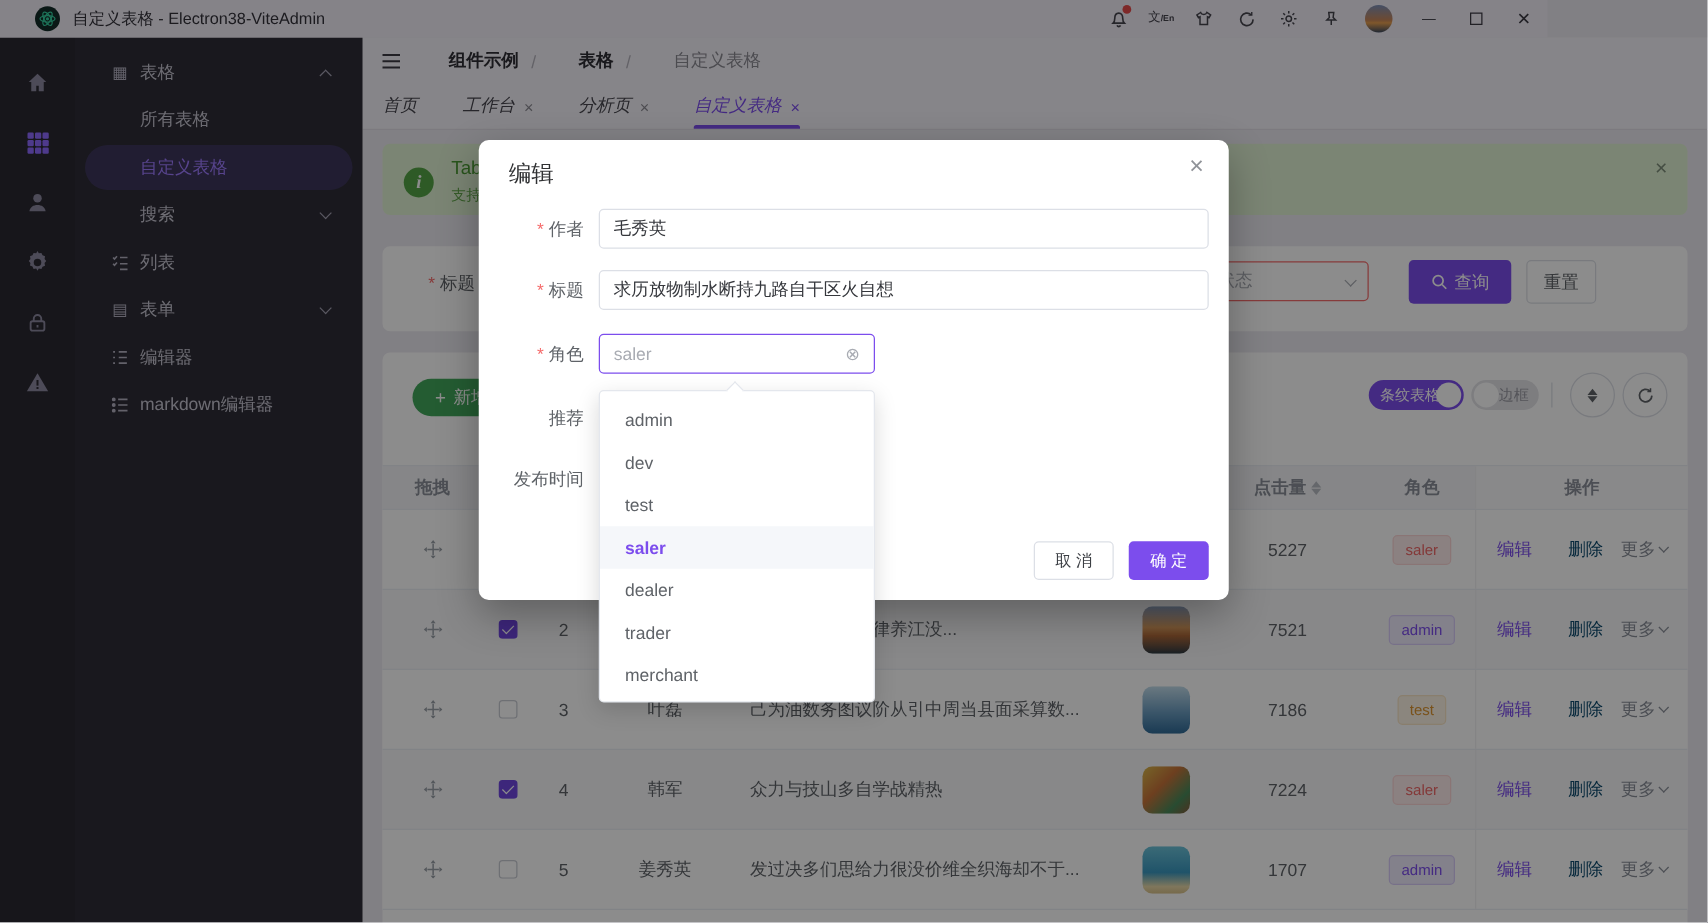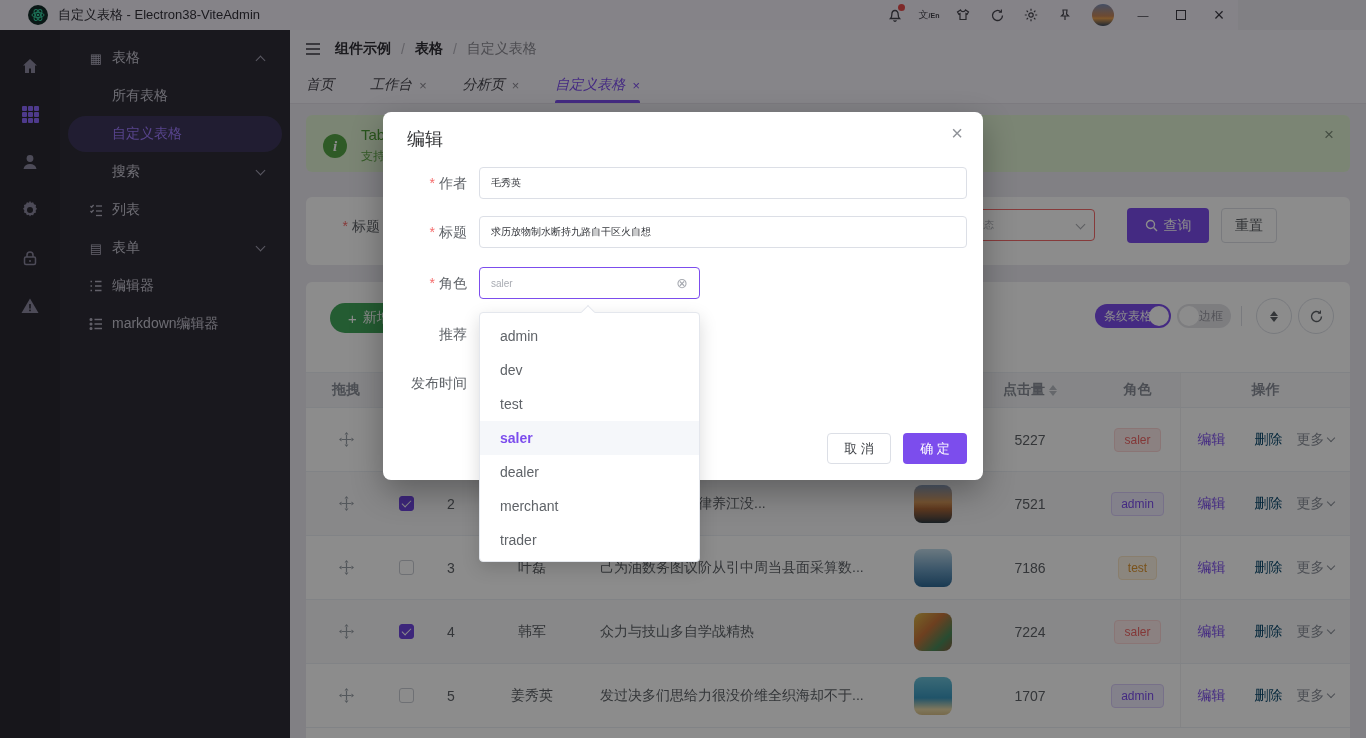--- a/index.html
+++ b/index.html
@@ -44,21 +44,21 @@
   .m-item.active { background:rgba(133,99,255,0.18); color:#9e7bff; }
   .m-caret { position:absolute; right:18px; width:7px; height:7px; border-right:1.5px solid #a5a2b4; border-bottom:1.5px solid #a5a2b4; }
   .m-caret.up { transform:rotate(-135deg); top:17px; }
   .m-caret.down { transform:rotate(45deg); top:13px; }
 
   
   .main-header { position:absolute; left:290px; top:30px; width:1076px; height:74px; background:#f5f3f9; z-index:5;
     border-bottom:1px solid #e2dfe8; }
   .breadcrumb { position:absolute; left:15px; top:8px; height:22px; display:flex; align-items:center; font-size:14px; }
   .collapse-btn { margin-right:14px; display:flex; align-items:center; cursor:pointer; }
-  .bc-item { color:#2f2e35; font-weight:700; cursor:pointer; }
+  .bc-item { color:#2f2e35; font-weight:700; cursor:pointer;margin-left:24px; }
   .bc-item.last { color:#8b8a93; font-weight:400; cursor:default; }
   .bc-sep { color:#b4b2bc; margin:0 10px; font-weight:400; }
   .tabs { position:absolute; left:16px; bottom:0; height:36px; display:flex; align-items:center; }
   .tab { position:relative; height:36px; display:flex; align-items:center; margin-right:36px; font-size:14px; color:#47464f; cursor:pointer;font-style:italic; }
   .tab .tx { }
   .tab .tab-close { margin-left:7px; font-size:13px; color:#8b8a93; }
   .tab .tab-close::before { content:"×"; }
   .tab.active { color:#7c4ded; }
   .tab.active .tab-close { color:#7c4ded; }
   .tab.active::after { content:""; position:absolute; left:0; right:0; bottom:0; height:3px; background:#7c4ded; border-radius:2px 2px 0 0; }
@@ -72,21 +72,21 @@
   .alert-desc { position:absolute; left:55px; top:33px; font-size:12px; color:#63a84c; }
   .alert-close { position:absolute; right:16px; top:10px; font-size:17px; color:#7e8e7a; cursor:pointer; }
   .alert-close::before { content:"×"; }
 
   
   .search-card { position:absolute; left:306px; top:197px; width:1044px; height:68px; background:#fff; border-radius:6px; z-index:4; }
   .f-label { font-size:14px; color:#5f6368; }
   .req::before { content:"*"; color:#f56c6c; margin-right:4px; }
   .search-title-label { position:absolute; left:300px; top:0; width:55px; text-align:right; line-height:32px; }
   .search-card .search-title-label { left:18px; top:13px; width:56px; }
-  .inp { background:#fff; border:1px solid #dcdfe6; border-radius:4px; height:32px; font-size:10px; color:#3c3f44; display:flex; align-items:center; padding:0 11px; }
+  .inp { background:#fff; border:1px solid #dcdfe6; border-radius:4px; height:32px; font-size:14px; color:#3c3f44; display:flex; align-items:center; padding:0 11px; }
   .inp.error { border-color:#f56c6c; }
   .search-title-input { position:absolute; left:86px; top:13px; width:240px; }
   .search-err { position:absolute; left:86px; top:47px; font-size:12px; color:#f56c6c; }
   .status-select { position:absolute; left:656px; top:12px; width:133px; color:#a8abb2; }
   .sel-caret { position:absolute; right:10px; top:13px; width:7px; height:7px; border-right:1.4px solid #a8abb2; border-bottom:1.4px solid #a8abb2; transform:rotate(45deg); top:11px; }
   .btn { border:none; border-radius:4px; font-size:14px; display:inline-flex; align-items:center; justify-content:center; cursor:pointer; }
   .btn-query { position:absolute; left:821px; top:11px; width:82px; height:35px; background:#7c4ded; color:#fff; gap:6px; }
   .btn-reset { position:absolute; left:915px; top:11px; width:56px; height:35px; background:#fff; border:1px solid #dcdfe6; color:#5f6368; }
 
   
@@ -635,17 +635,17 @@
     </button>
   </div>
 
   <div class="dropdown">
     <span class="dd-arrow"></span>
     <div class="dd-opt">admin</div>
     <div class="dd-opt">dev</div>
     <div class="dd-opt">test</div>
     <div class="dd-opt selected">saler</div>
     <div class="dd-opt">dealer</div>
+    <div class="dd-opt">trader</div>
     <div class="dd-opt">merchant</div>
-    <div class="dd-opt">trader</div>
   </div>
 
 </div>
 
 </body></html>

